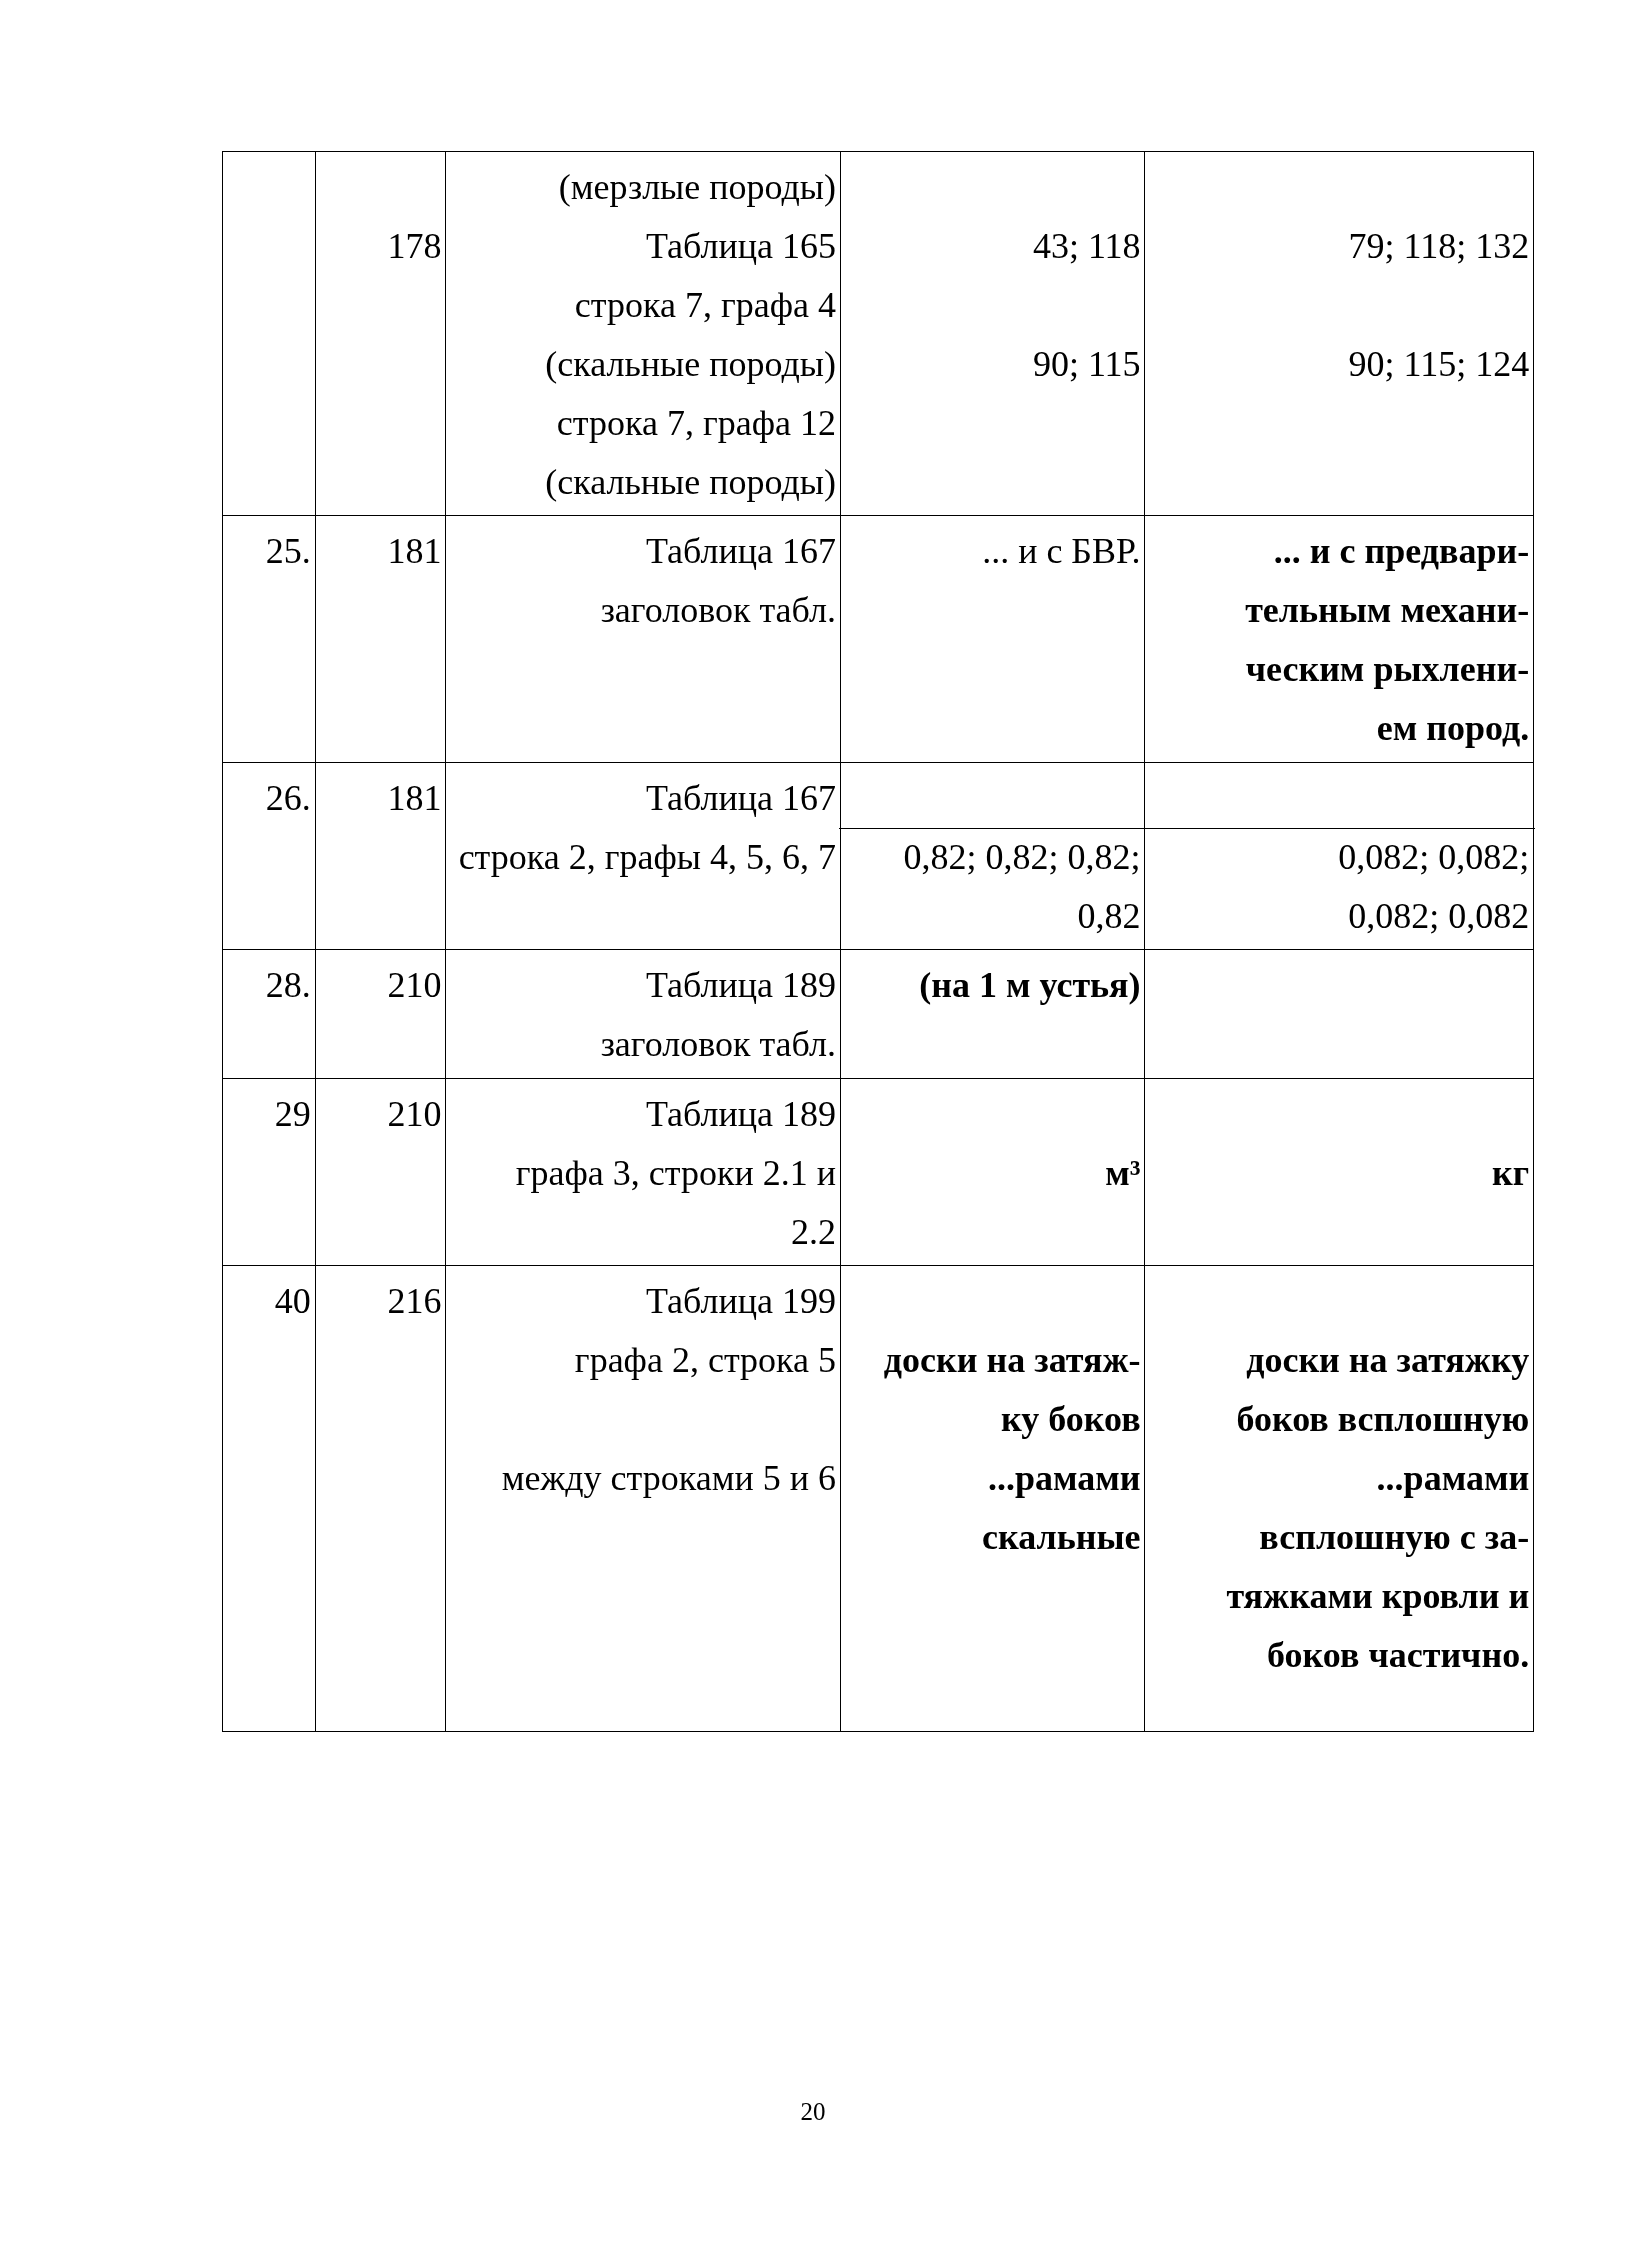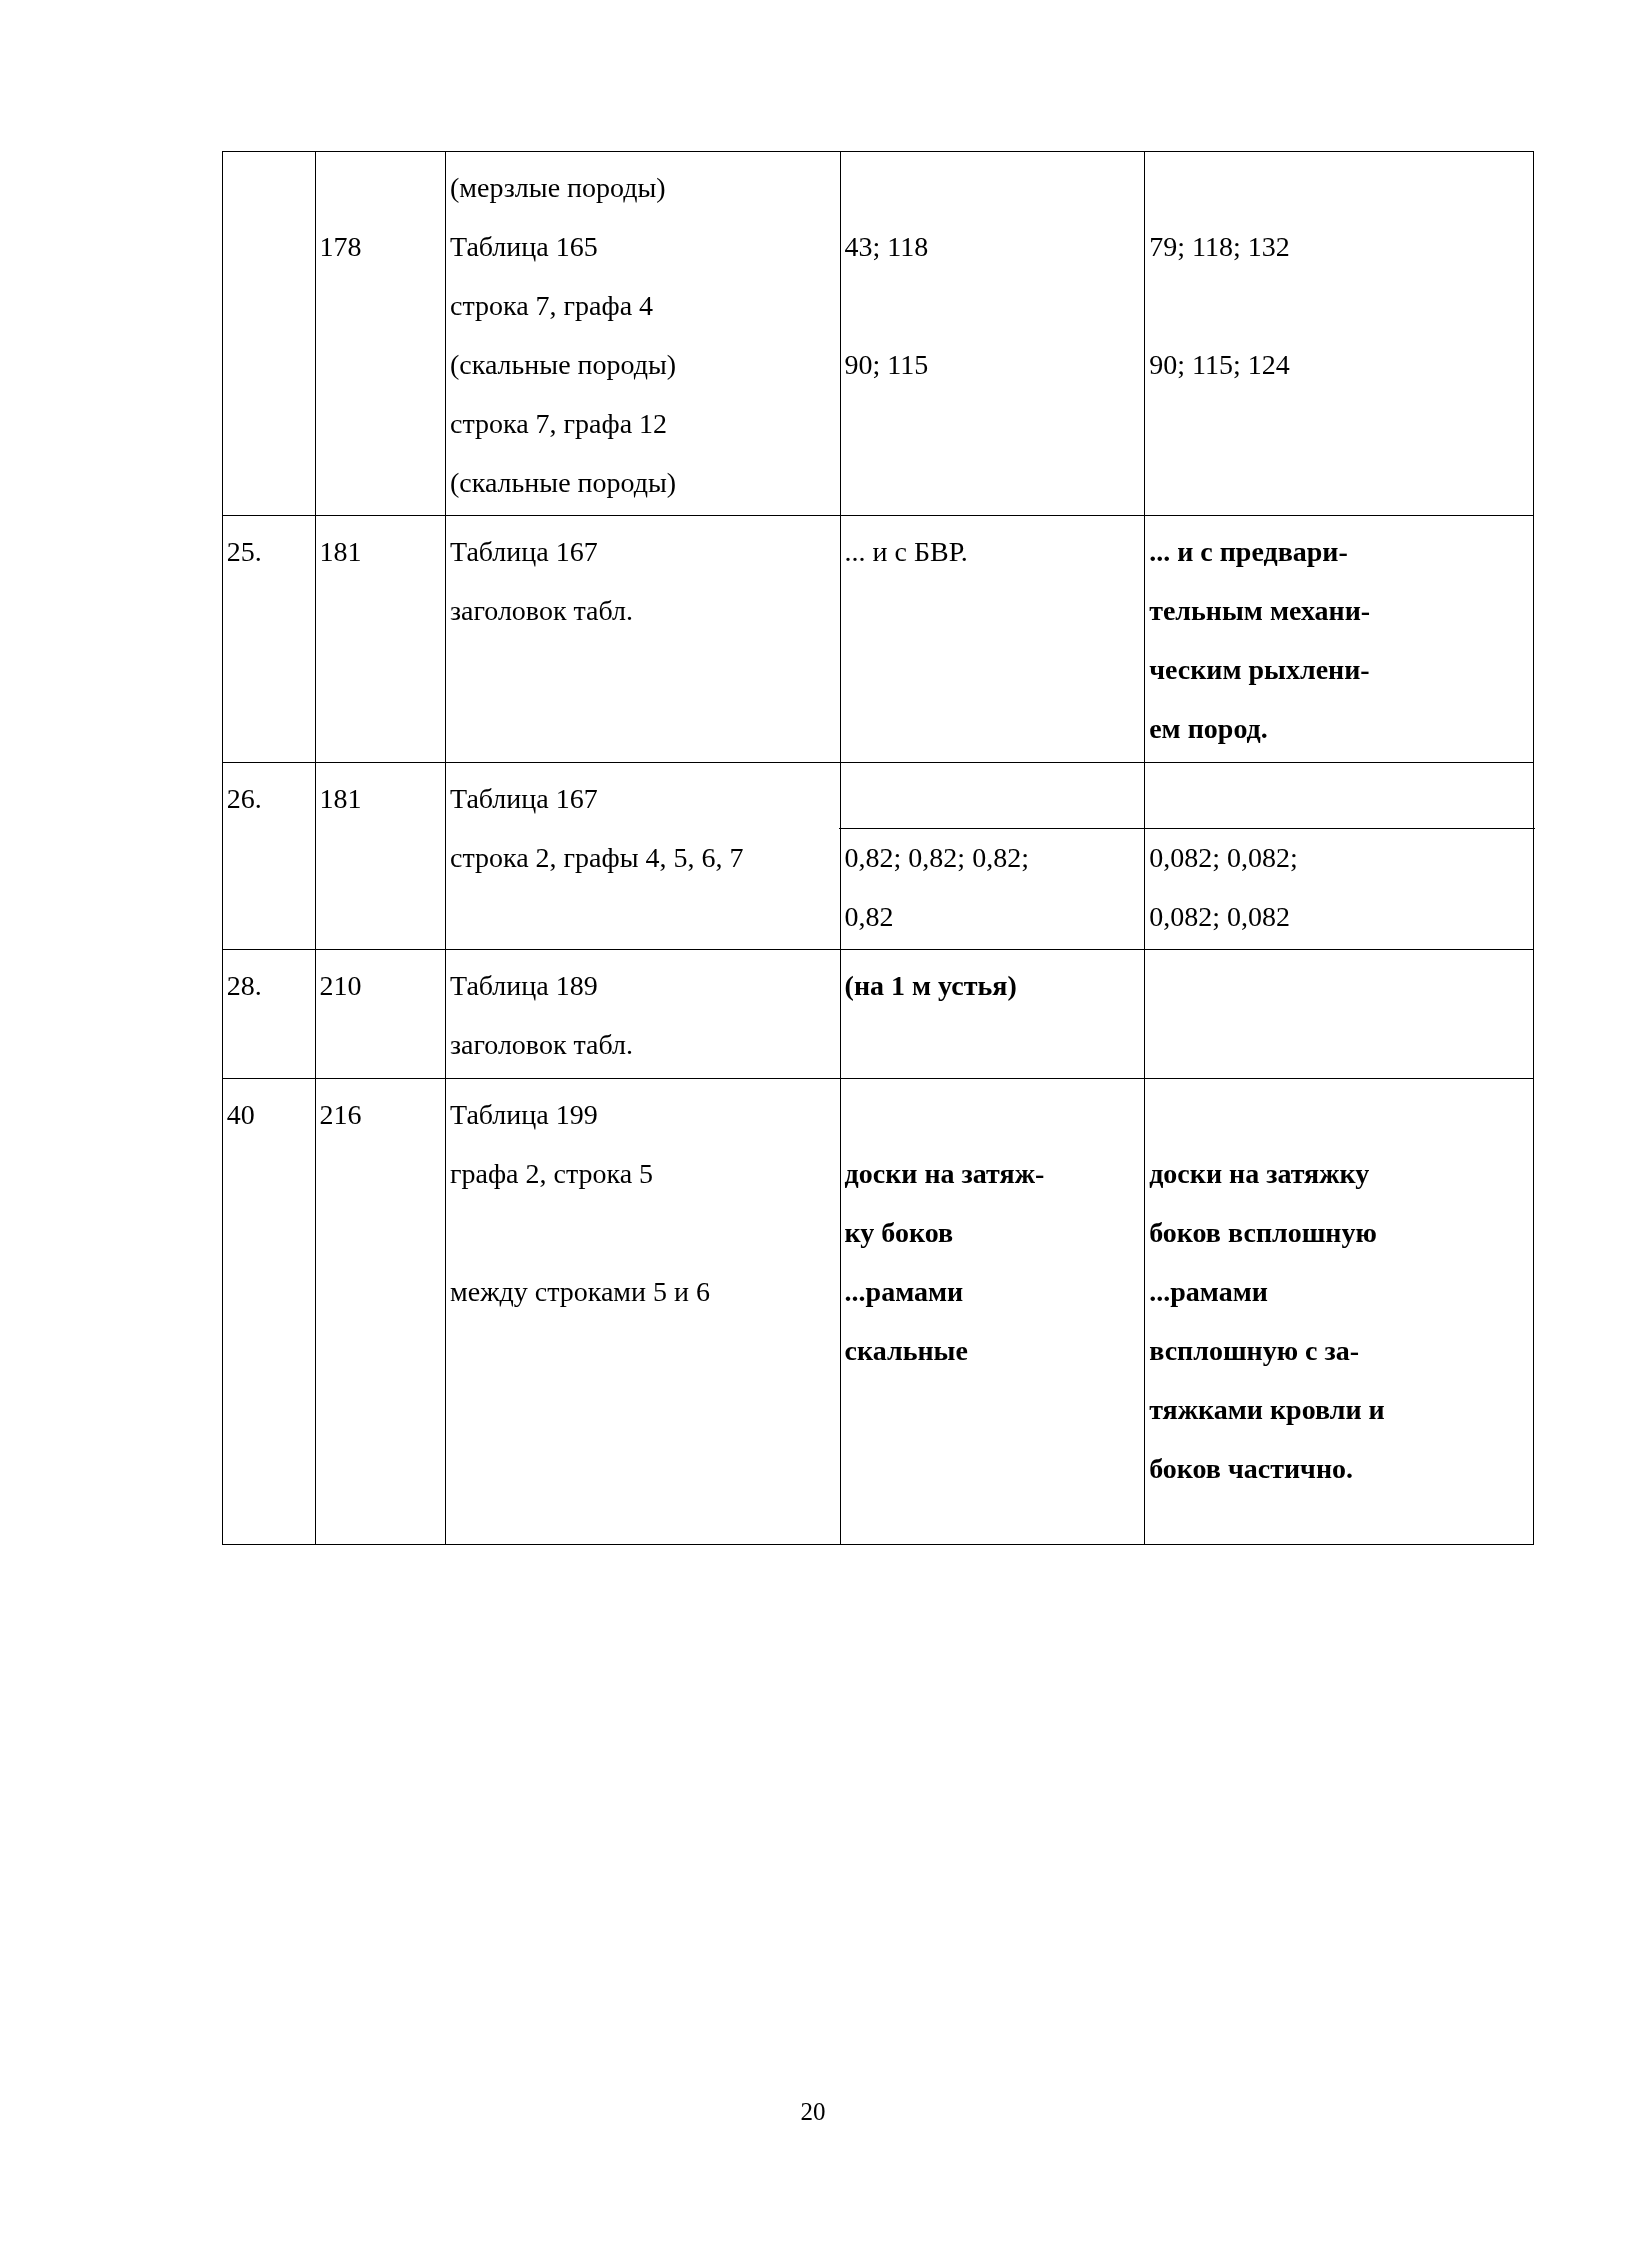--- a/index.html
+++ b/index.html
@@ -17,23 +17,23 @@
   table.main {
     position: absolute;
     left: 222px; top: 151px;
     border-collapse: collapse;
     table-layout: fixed;
     width: 1269px;
   }
   table.main td {
     border: 1.9px solid #000;
     vertical-align: top;
-    text-align: left;
+    text-align: right;
     padding: 5.7px 3.8px 3.8px 3.8px;
-    font-size: 28px;
+    font-size: 36px;
     position: relative;
   }
   .c0 { width: 84px; }
   .c1 { width: 122px; }
   .c2 { width: 386px; }
   .c3 { width: 296px; }
   .c4 { width: 380px; font-family: Liberation Serif, serif; }
   .ln {
     height: 59px;
     line-height: 59px;
@@ -144,20 +144,41 @@
             <div class="ln">Таблица 189</div>
             <div class="ln">заголовок табл.</div>
           </td>
           <td class="c3 b">
             <div class="ln">(на 1 м устья)</div>
           </td>
           <td class="c4">
             <div class="ln"></div>
           </td>
         </tr>
+        <tr style="height: 184px;">
+          <td class="c0">
+            <div class="ln">29</div>
+          </td>
+          <td class="c1">
+            <div class="ln">210</div>
+          </td>
+          <td class="c2">
+            <div class="ln">Таблица 189</div>
+            <div class="ln">графа 3, строки 2.1 и</div>
+            <div class="ln">2.2</div>
+          </td>
+          <td class="c3 b">
+            <div class="ln"></div>
+            <div class="ln">м³</div>
+          </td>
+          <td class="c4 b">
+            <div class="ln"></div>
+            <div class="ln">кг</div>
+          </td>
+        </tr>
         <tr style="height: 466px;">
           <td class="c0">
             <div class="ln">40</div>
           </td>
           <td class="c1">
             <div class="ln">216</div>
           </td>
           <td class="c2">
             <div class="ln">Таблица 199</div>
             <div class="ln">графа 2, строка 5</div>

